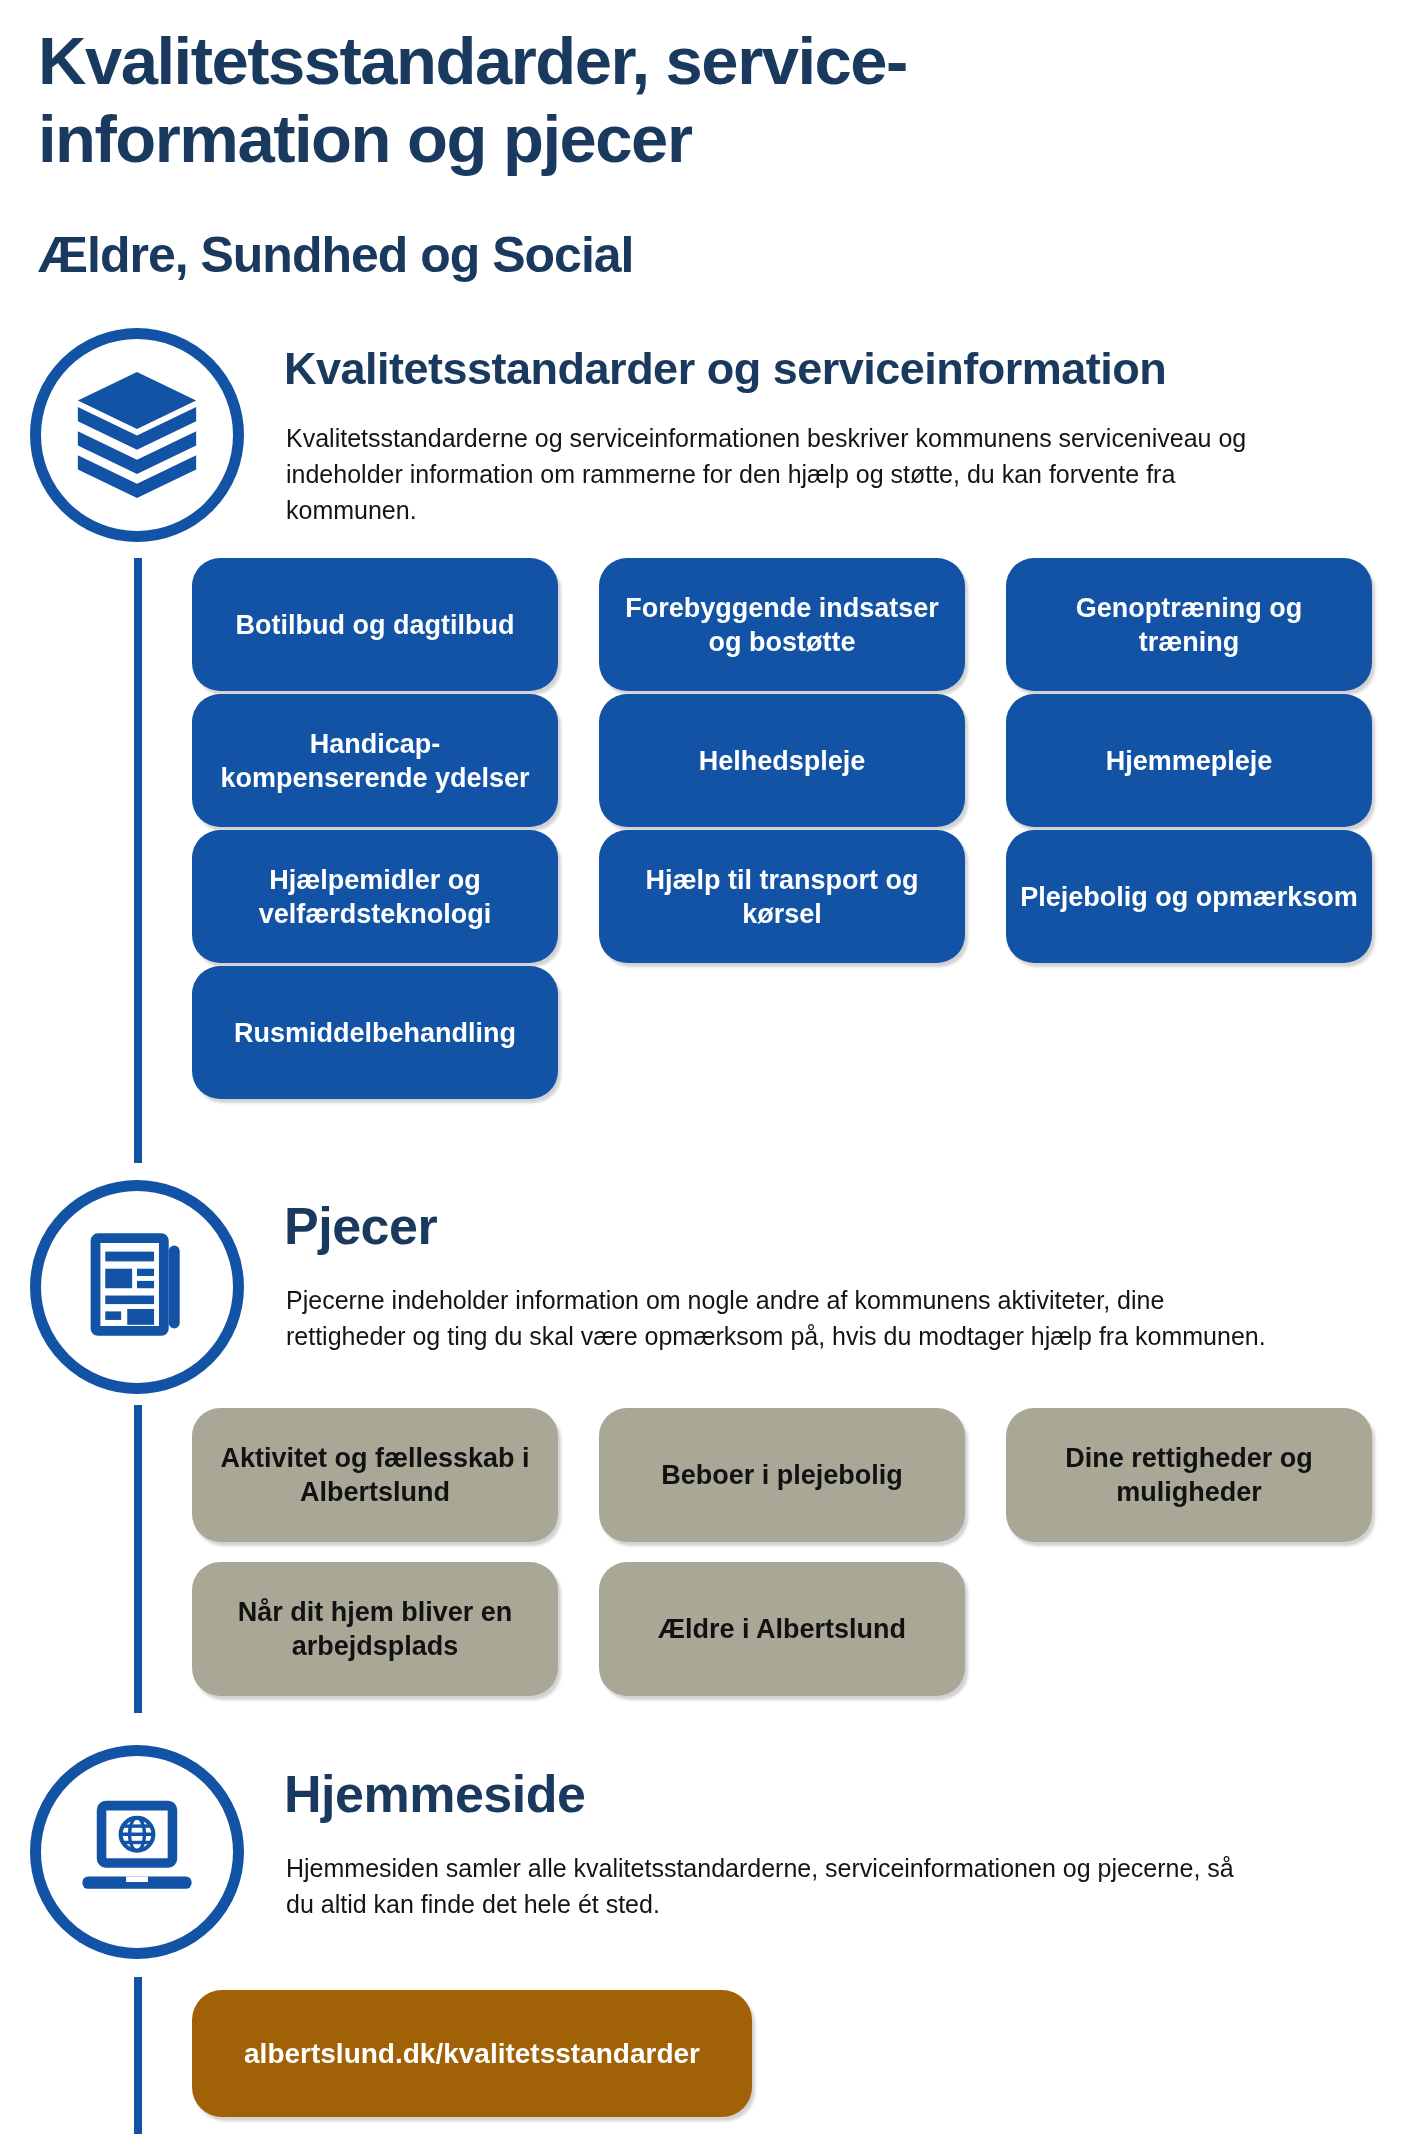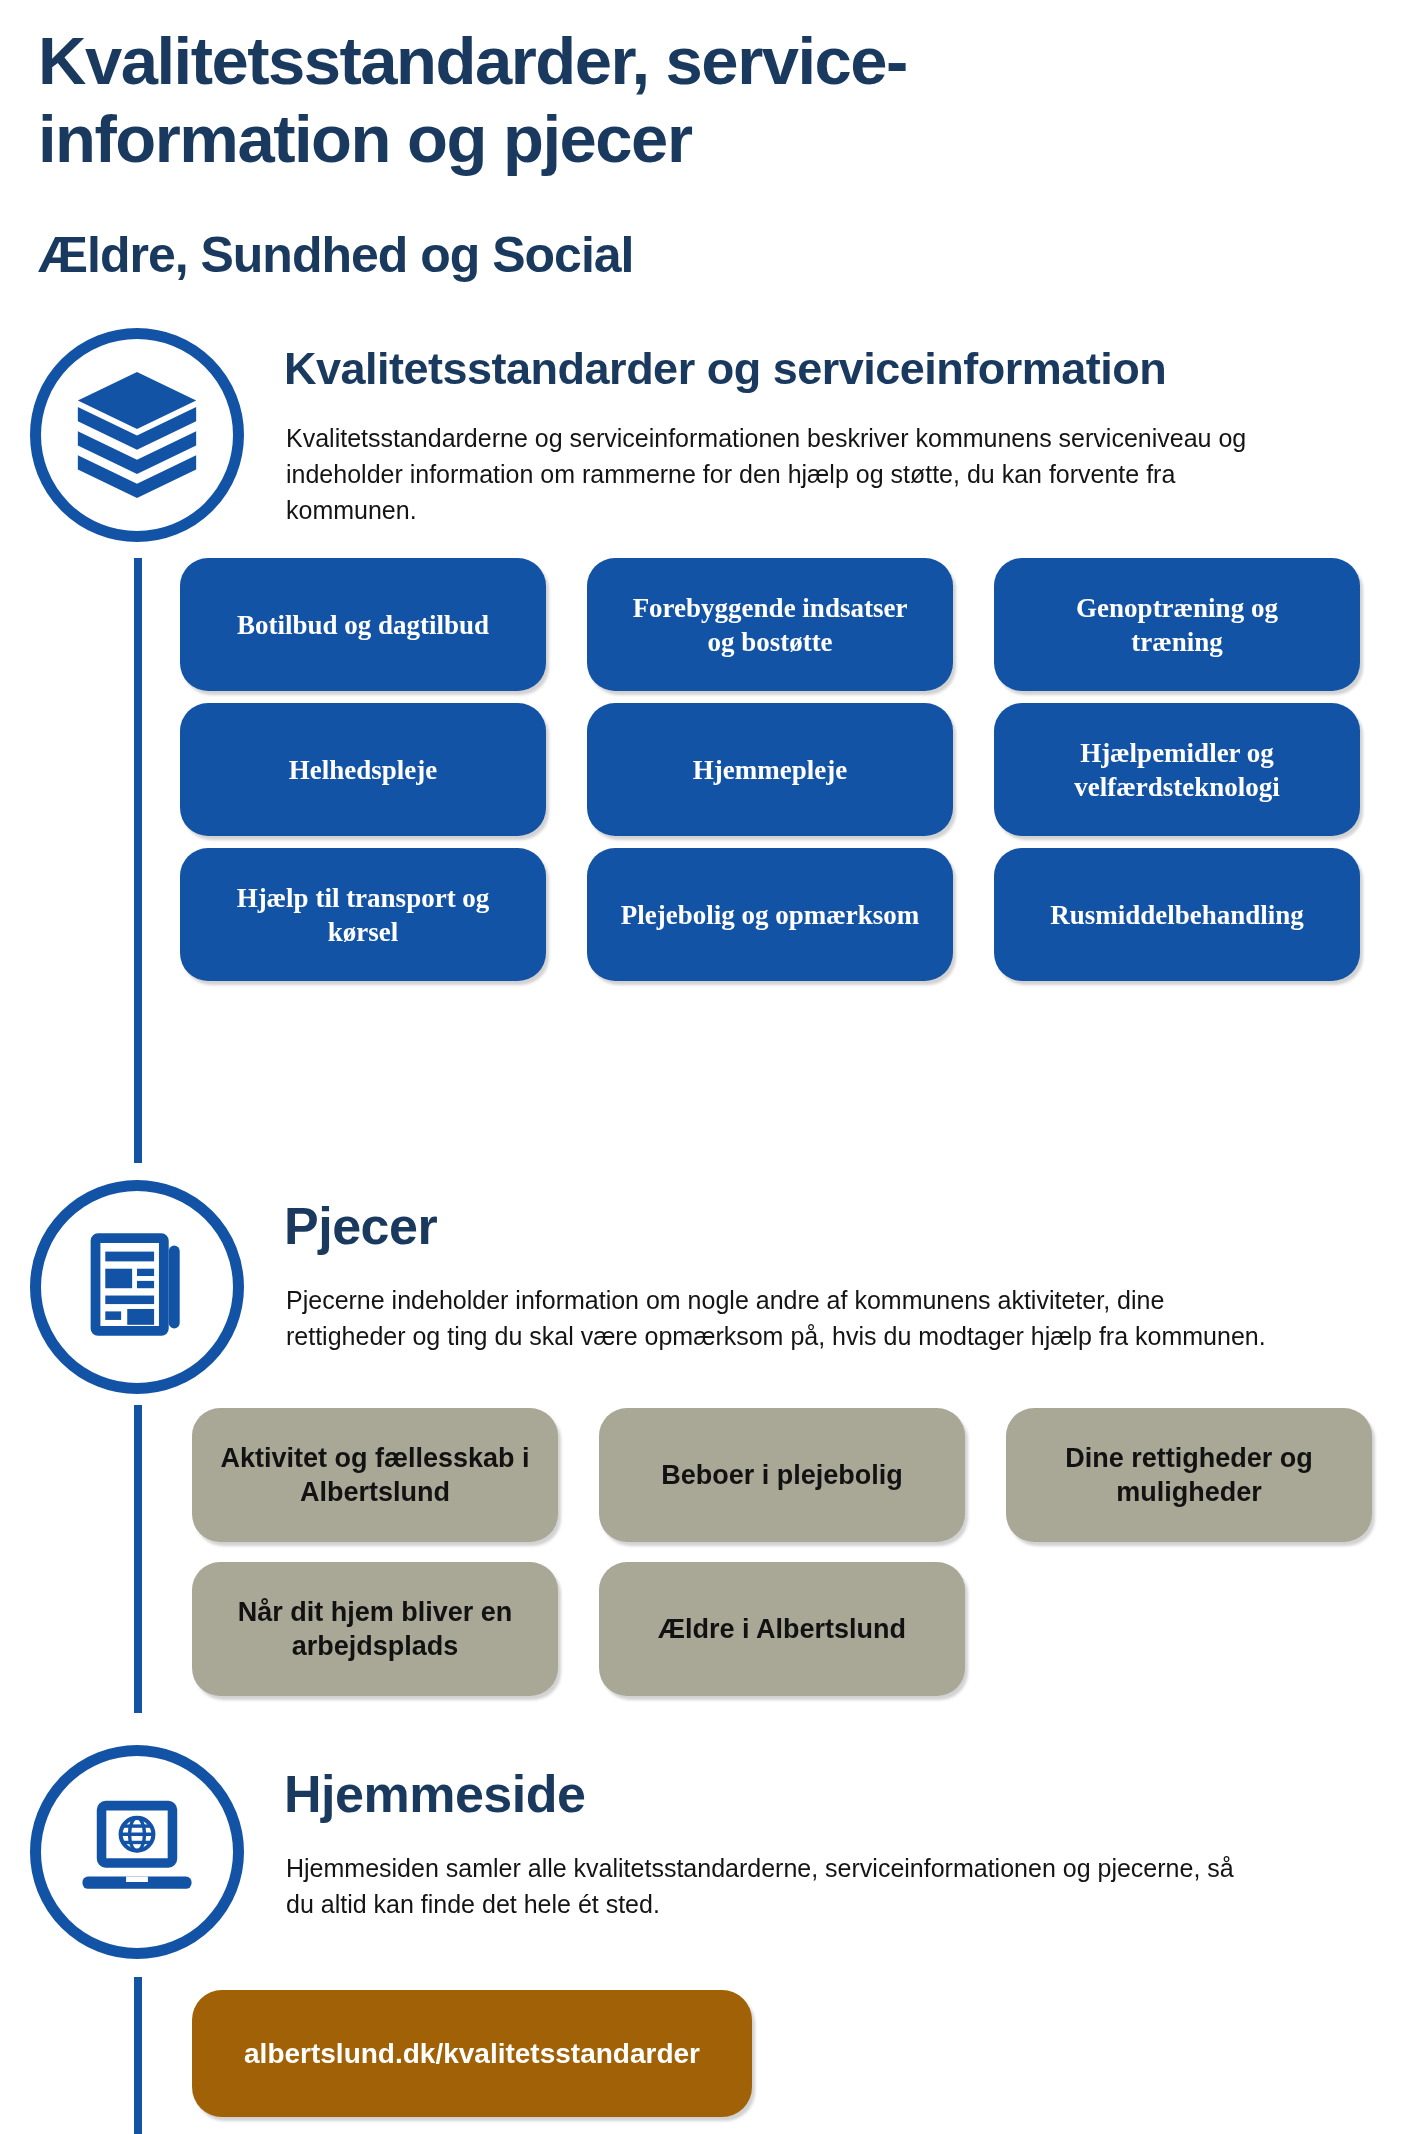--- a/index.html
+++ b/index.html
@@ -40,21 +40,21 @@
 
   .vline { position:absolute; left:134px; width:8px; background:#1353A6; }
   #vline-1 { top:558px;  height:605px; }
   #vline-2 { top:1405px; height:308px; }
   #vline-3 { top:1977px; height:157px; }
 
   .btn-grid {
     position:absolute; display:grid;
     grid-template-columns:repeat(3, 366px); column-gap:41px;
   }
-  #grid-standards { left:180px; top:558px;  grid-auto-rows:133px; row-gap:12px;font-family:Liberation Serif, serif; }
+  #grid-standards { left:192px; top:558px;  grid-auto-rows:133px; row-gap:3px; }
   #grid-pjecer    { left:192px; top:1408px; grid-auto-rows:134px; row-gap:20px; }
 
   .btn {
     border-radius:28px; padding:0 14px;
     display:flex; align-items:center; justify-content:center;
     text-align:center; font-weight:700; font-size:27px; line-height:34px;
     white-space:pre-line; box-shadow:3px 4px 3px rgba(0,0,0,0.18);
     cursor:default;
   }
   .btn-blue { background:#1353A6; color:#ffffff; }
@@ -97,20 +97,22 @@
 kommunen.</div>
 
   <div class="vline" id="vline-1"></div>
 
   <div class="btn-grid" id="grid-standards">
       <div class="btn btn-blue">Botilbud og dagtilbud</div>
       <div class="btn btn-blue">Forebyggende indsatser
 og bostøtte</div>
       <div class="btn btn-blue">Genoptræning og
 træning</div>
+      <div class="btn btn-blue">Handicap-
+kompenserende ydelser</div>
       <div class="btn btn-blue">Helhedspleje</div>
       <div class="btn btn-blue">Hjemmepleje</div>
       <div class="btn btn-blue">Hjælpemidler og
 velfærdsteknologi</div>
       <div class="btn btn-blue">Hjælp til transport og
 kørsel</div>
       <div class="btn btn-blue">Plejebolig og opmærksom</div>
       <div class="btn btn-blue">Rusmiddelbehandling</div>
     </div>
 

